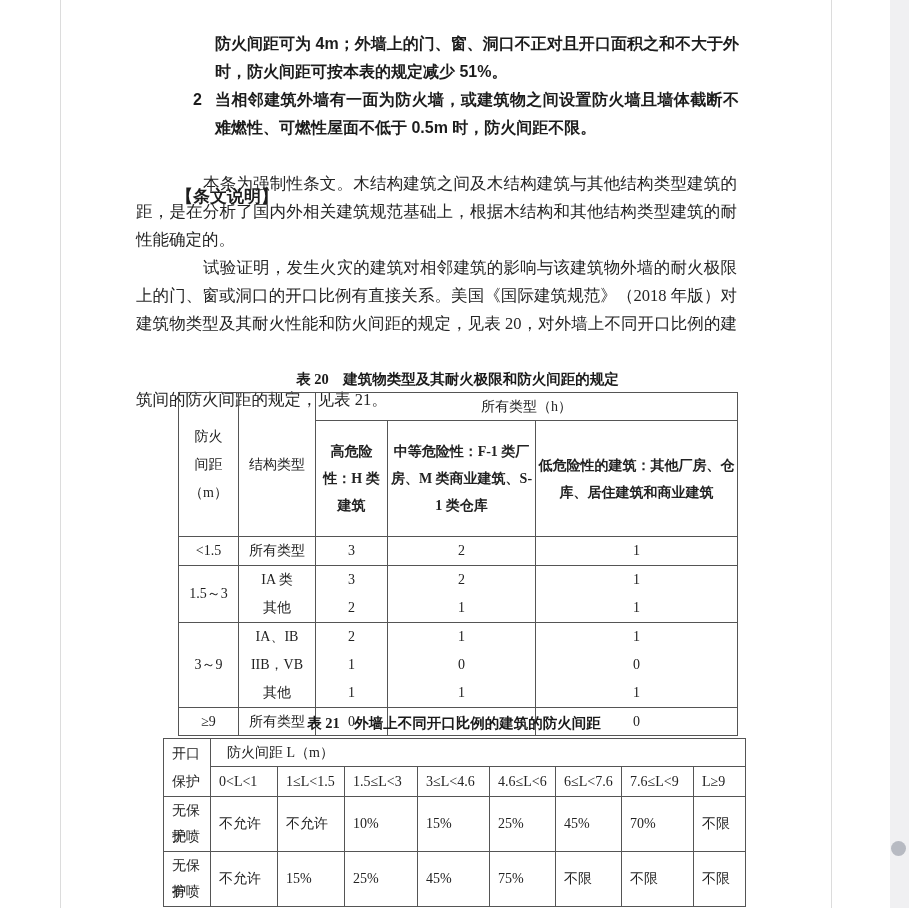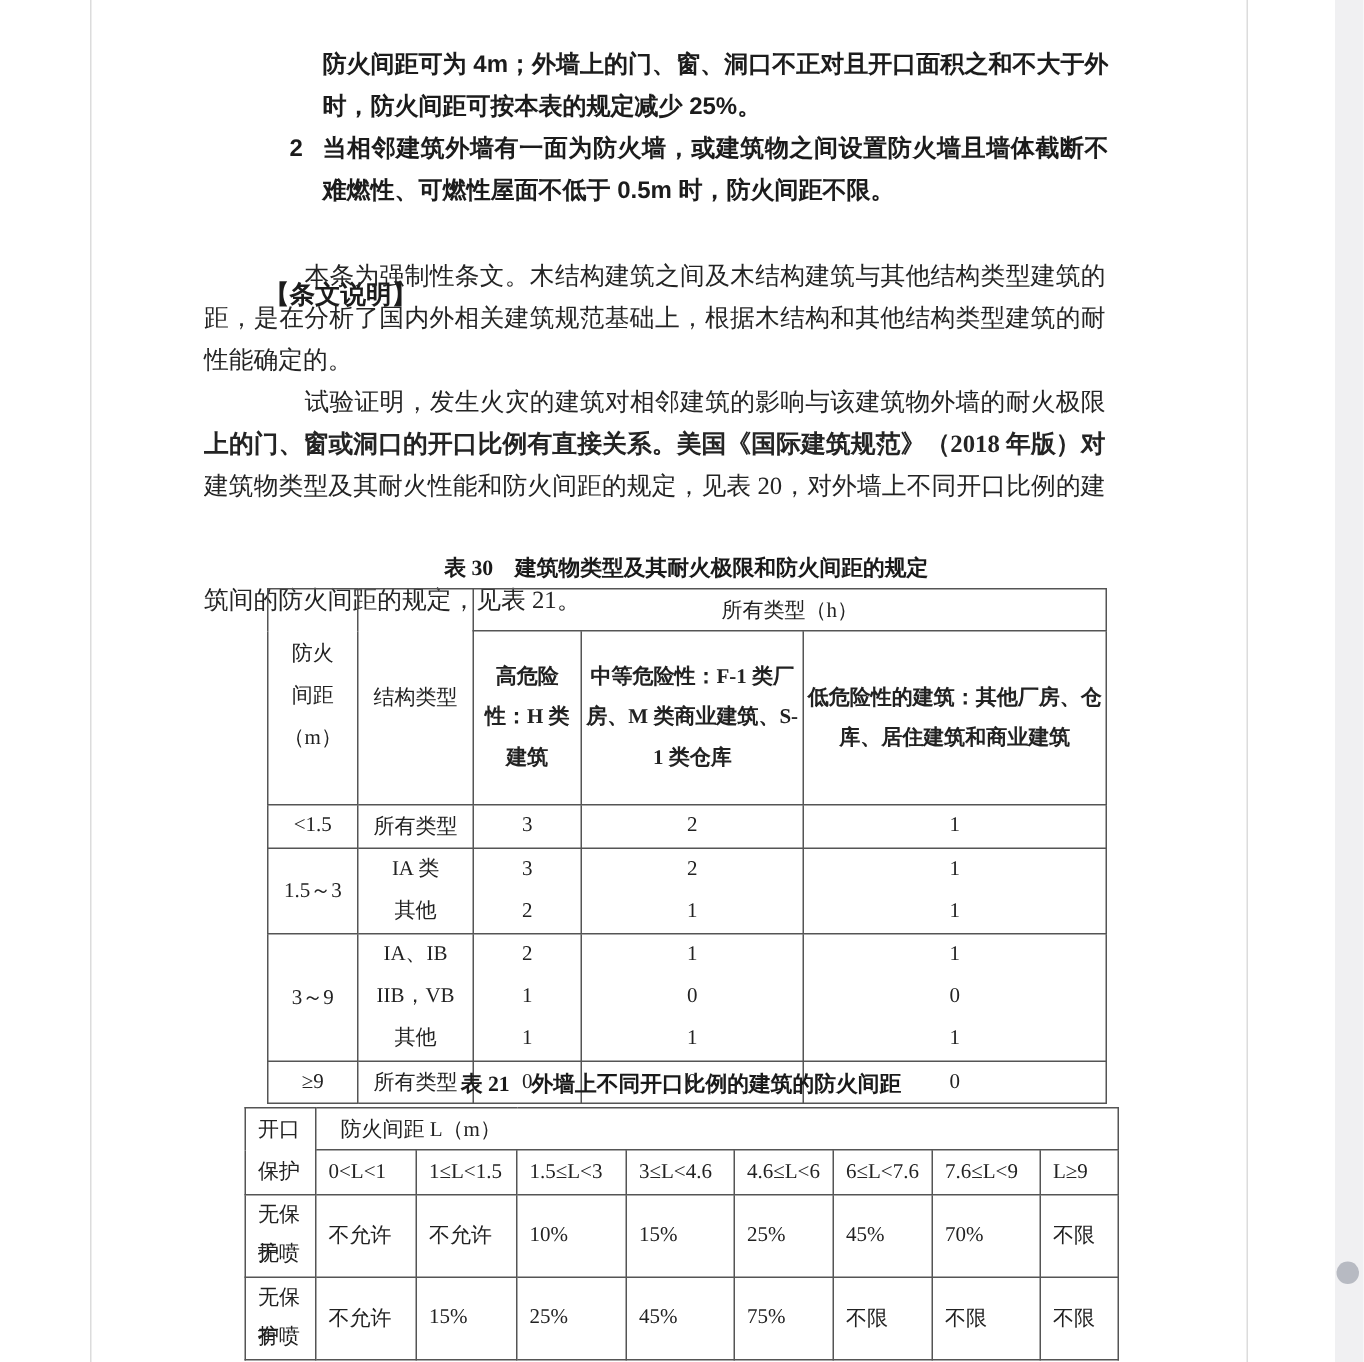--- a/index.html
+++ b/index.html
@@ -27,37 +27,37 @@
 </style>
 </head>
 <body>
 
 <div class="page-edge edge-left"></div>
 <div class="page-edge edge-right"></div>
 <div class="side-panel"></div>
 <div class="scroll-dot"></div>
 
 <div class="t-line bold-sans just" style="left:215px;top:33px;width:524px;">防火间距可为 4m；外墙上的门、窗、洞口不正对且开口面积之和不大于外墙面积的 10%</div>
-<div class="t-line bold-sans" style="left:215px;top:61px;">时，防火间距可按本表的规定减少 25%。</div>
+<div class="t-line bold-sans" style="left:215px;top:61px;">时，防火间距可按本表的规定减少 51%。</div>
 <div class="t-line bold-sans" style="left:193px;top:89px;">2</div>
 <div class="t-line bold-sans just" style="left:215px;top:89px;width:524px;">当相邻建筑外墙有一面为防火墙，或建筑物之间设置防火墙且墙体截断不燃性屋面或高出</div>
 <div class="t-line bold-sans" style="left:215px;top:117px;">难燃性、可燃性屋面不低于 0.5m 时，防火间距不限。</div>
 
 <div class="t-line bold-sans" style="left:176px;top:145px;font-size:17px;margin-top:41px;">【条文说明】</div>
 
 <div class="t-line serif-line just" style="left:203px;top:173px;width:534px;">本条为强制性条文。木结构建筑之间及木结构建筑与其他结构类型建筑的防火间</div>
 <div class="t-line serif-line just" style="left:136px;top:201px;width:601px;">距，是在分析了国内外相关建筑规范基础上，根据木结构和其他结构类型建筑的耐火</div>
 <div class="t-line serif-line" style="left:136px;top:229px;">性能确定的。</div>
 
 <div class="t-line serif-line just" style="left:203px;top:257px;width:534px;">试验证明，发生火灾的建筑对相邻建筑的影响与该建筑物外墙的耐火极限和外墙</div>
-<div class="t-line serif-line just" style="left:136px;top:285px;width:601px;font-weight:bold;">上的门、窗或洞口的开口比例有直接关系。美国《国际建筑规范》（2018 年版）对</div>
+<div class="t-line serif-line just" style="left:136px;top:285px;width:601px;">上的门、窗或洞口的开口比例有直接关系。美国《国际建筑规范》（2018 年版）对</div>
 <div class="t-line serif-line just" style="left:136px;top:313px;width:601px;">建筑物类型及其耐火性能和防火间距的规定，见表 20，对外墙上不同开口比例的建</div>
 <div class="t-line serif-line" style="left:136px;top:341px;margin-top:48px;">筑间的防火间距的规定，见表 21。</div>
 
-<div class="cap" style="left:178px;top:370px;width:559px;">表 30　建筑物类型及其耐火极限和防火间距的规定</div>
+<div class="cap" style="left:178px;top:370px;width:559px;">表 20　建筑物类型及其耐火极限和防火间距的规定</div>
 <table class="t20" style="left:178px;top:392px;width:559px;">
   <colgroup>
       <col style="width:60px">
       <col style="width:77px">
       <col style="width:72px">
       <col style="width:148px">
       <col style="width:202px">
     </colgroup>
   <tbody>
       <tr style="height:28px;">

